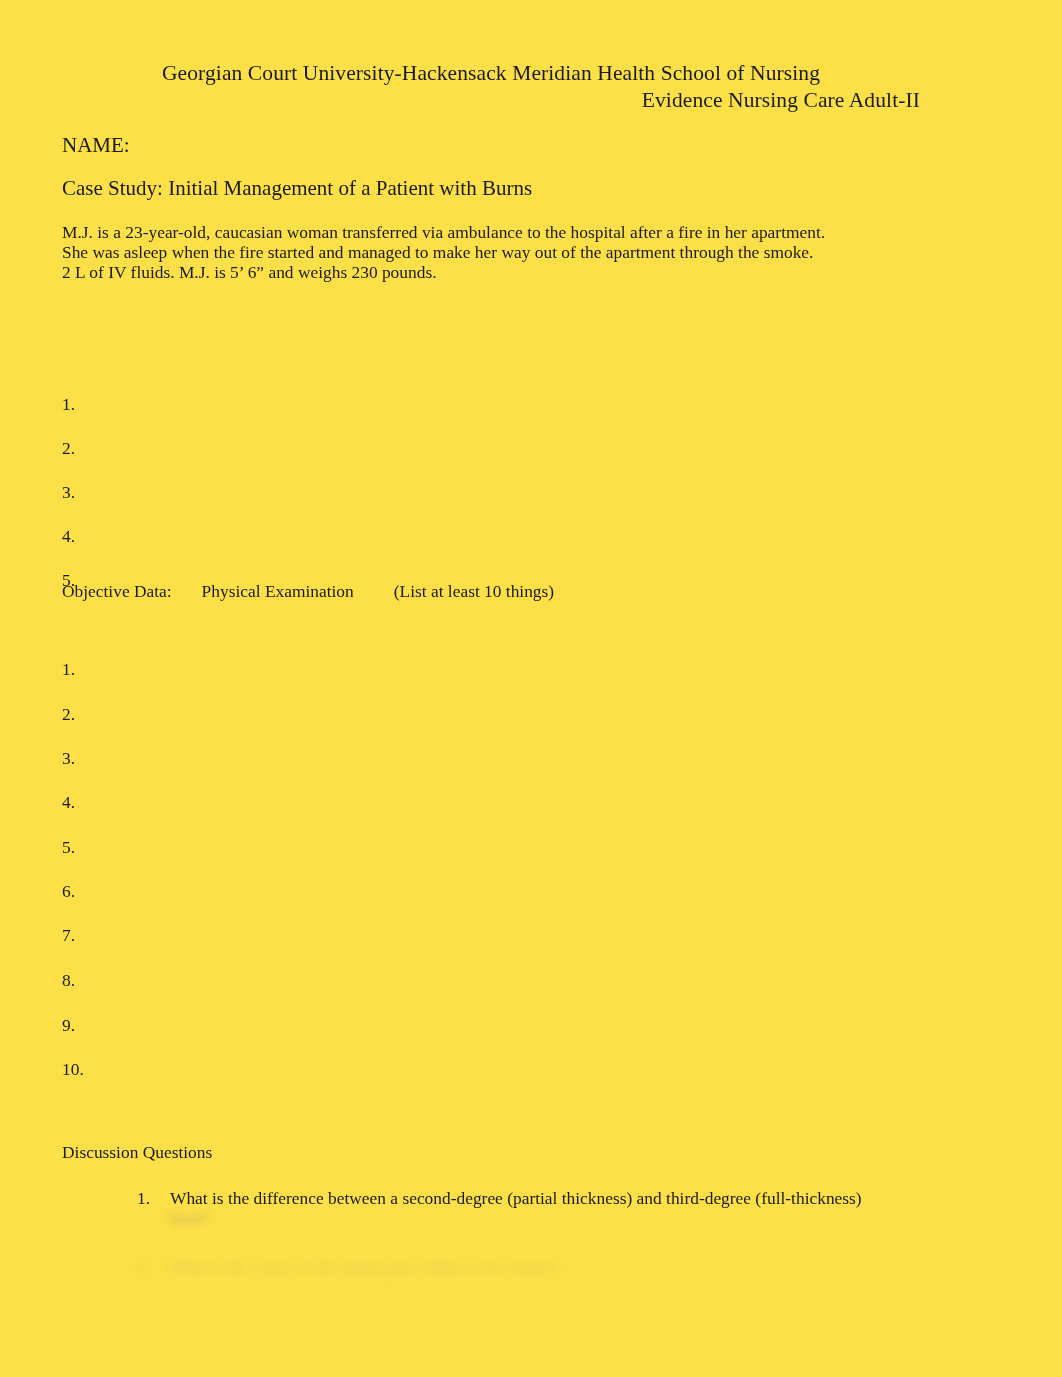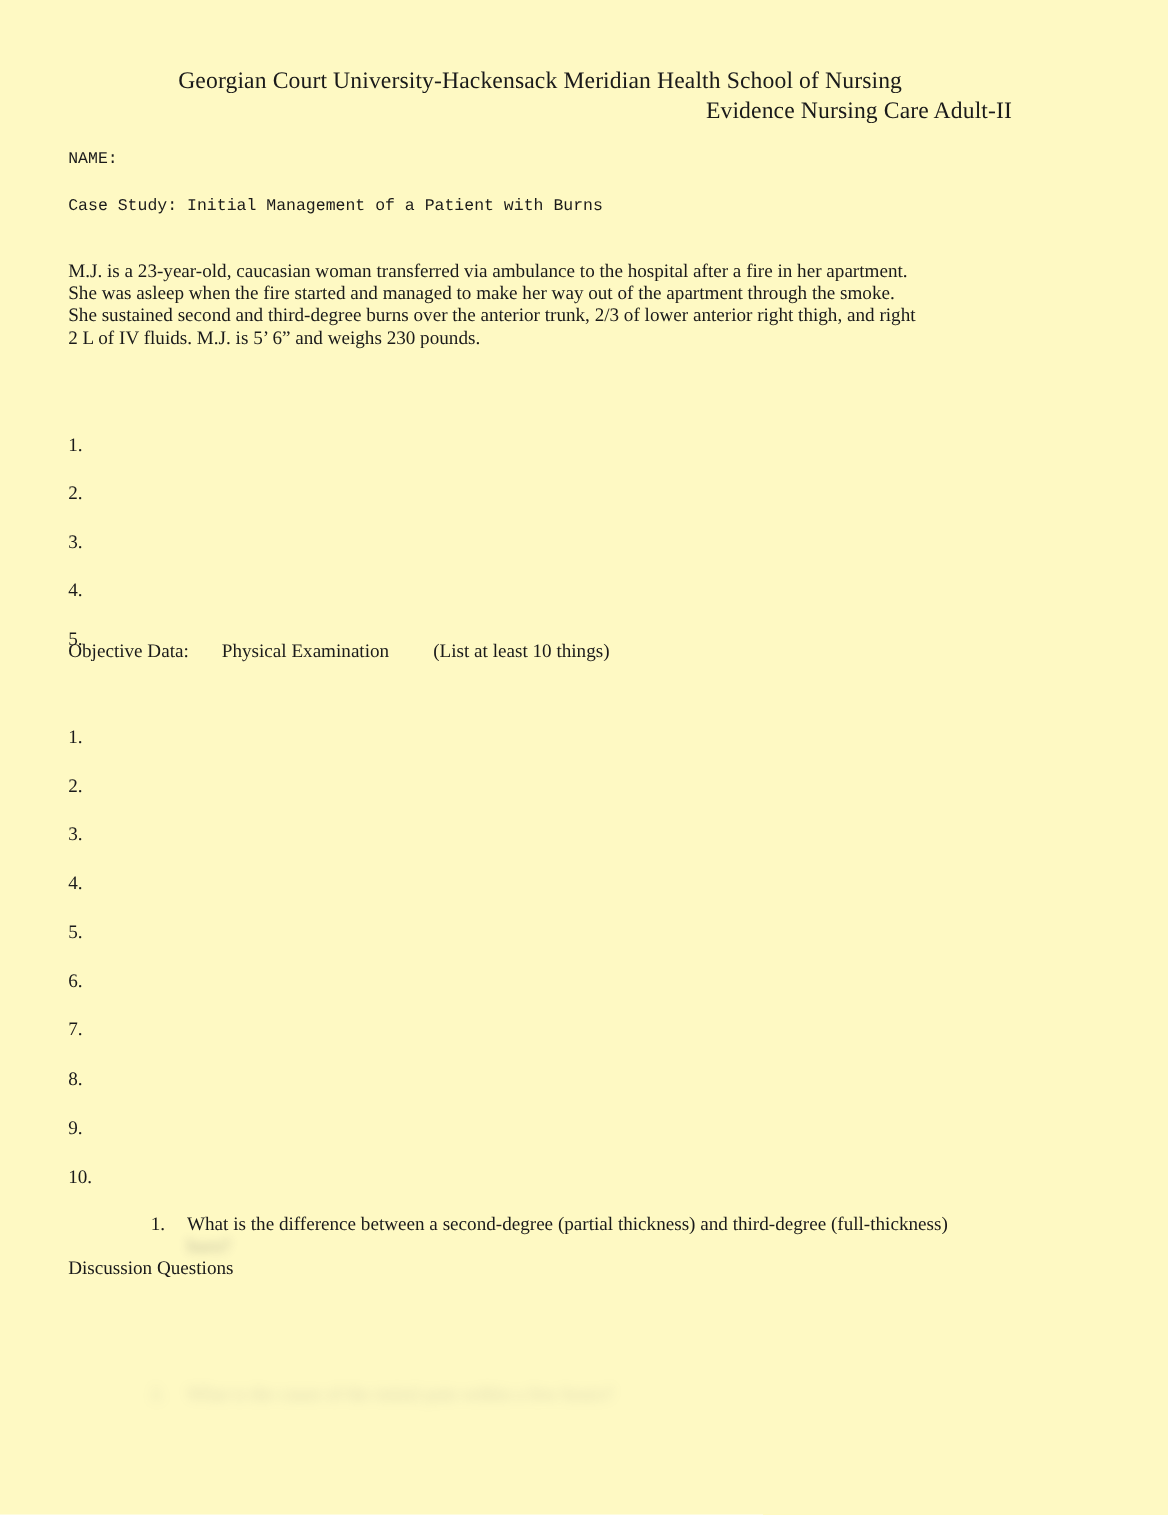--- a/index.html
+++ b/index.html
@@ -12,54 +12,53 @@
     height: 1377px;
     position: relative;
     font-family: "Liberation Serif", "DejaVu Serif", serif;
     color: #1a1a1a;
     overflow: hidden;
   }
 
   .page {
     position: absolute;
     inset: 0;
-    background: #fef9c3;
+    background: #fde047;
   }
 
   
   .title-block {
     position: absolute;
     left: 62px;
     top: 60px;
     width: 858px;
     text-align: center;
     font-size: 21.5px;
     line-height: 26px;
     letter-spacing: 0.1px;
   }
   .title-line { display: block; white-space: nowrap; }
   .title-line-2 { margin-top: 1px; text-align: right; }
 
   
   .body-line {
     position: absolute;
     left: 62px;
-    font-size: 15px;
+    font-size: 21px;
     line-height: 20px;
     white-space: nowrap;
-    font-family: Liberation Mono, monospace;
   }
 
   .name-line   { top: 135px; }
   .case-line   { top: 178px; }
 
   .para {
     position: absolute;
     left: 62px;
-    top: 236px;
+    top: 222px;
     width: 800px;
     font-size: 17.4px;
     line-height: 20.2px;
   }
   .para .pline { display: block; white-space: nowrap; }
 
   .section-head {
     position: absolute;
     left: 62px;
     font-size: 17.4px;
@@ -95,21 +94,21 @@
     width: 33px;
   }
   .q-text {
     display: inline;
   }
   .q-cont {
     display: block;
     margin-left: 33px;
   }
 
-  .q1 { top: 1102px; }
+  .q1 { top: 1188px; }
   .q2 { top: 1257px; }
 
   
   .blur-soft {
     filter: blur(4.2px);
     opacity: 0.45;
     color: #6a6a6a;
   }
   .blur-heavy {
     filter: blur(5.2px);
@@ -127,21 +126,20 @@
     <span class="title-line title-line-2">Evidence Nursing Care Adult-II</span>
   </div>
 
   <div class="body-line name-line">NAME:</div>
 
   <div class="body-line case-line">Case Study: Initial Management of a Patient with Burns</div>
 
   <div class="para">
     <span class="pline">M.J. is a 23-year-old, caucasian woman transferred via ambulance to the hospital after a fire in her apartment.</span>
     <span class="pline">She was asleep when the fire started and managed to make her way out of the apartment through the smoke.</span>
-    <span class="pline">She sustained second and third-degree burns over the anterior trunk, 2/3 of lower anterior right thigh, and right</span>
     <span class="pline">2 L of IV fluids. M.J. is 5’ 6” and weighs 230 pounds.</span>
   </div>
 
 
   <div class="num-item" style="top:394px">1.</div>
   <div class="num-item" style="top:438px">2.</div>
   <div class="num-item" style="top:482px">3.</div>
   <div class="num-item" style="top:526px">4.</div>
   <div class="num-item" style="top:570px">5.</div>
 

